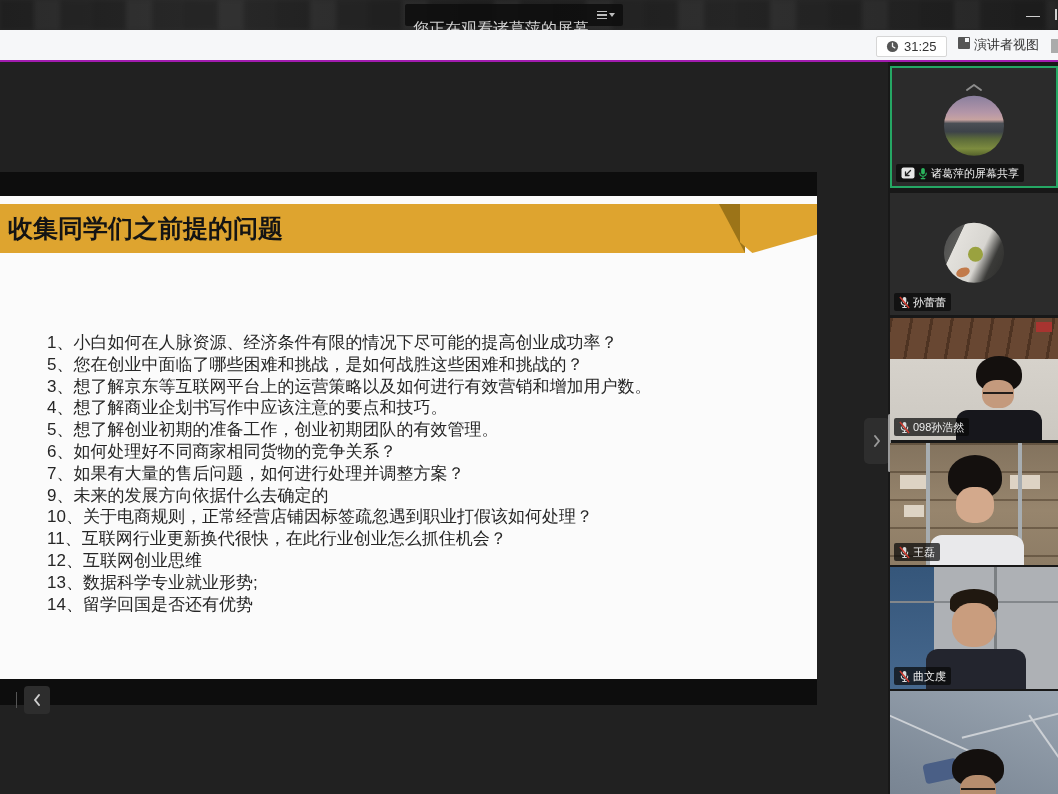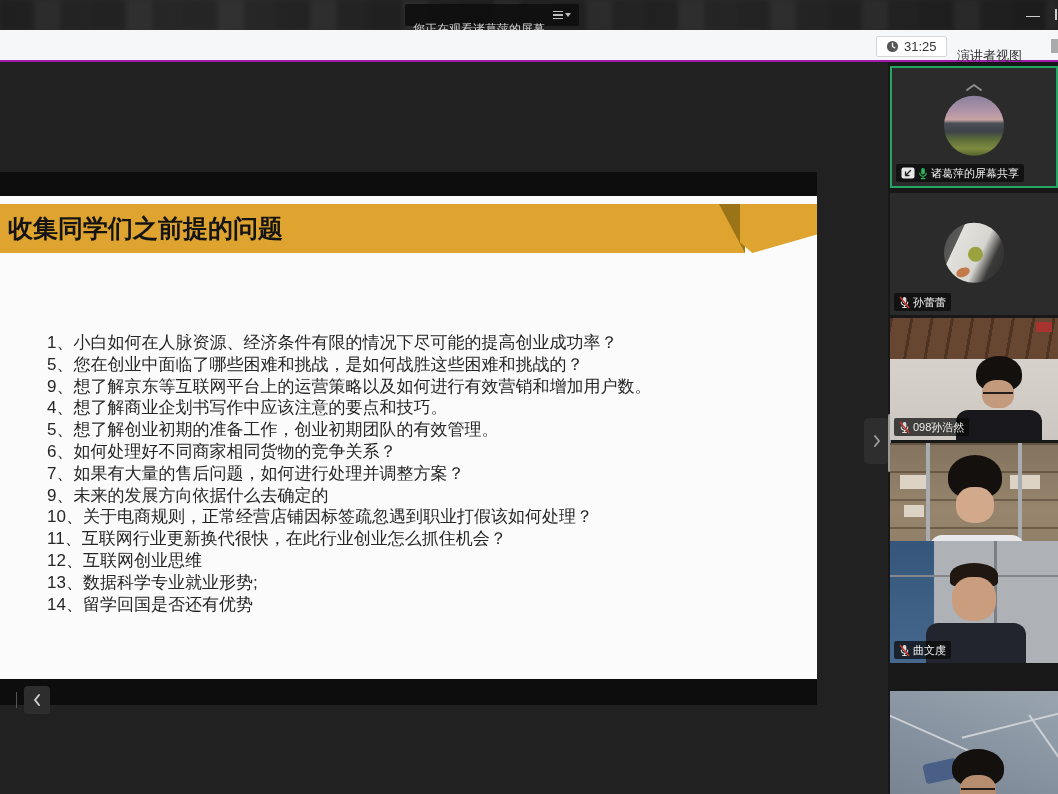--- a/index.html
+++ b/index.html
@@ -8,33 +8,33 @@
   .app { position:relative; width:1058px; height:794px; background:#212121; overflow:hidden; }
 
   
   .top-strip { position:absolute; left:0; top:0; width:1058px; height:30px;
     background:linear-gradient(90deg,#262626 0%,#2e2e2e 20%,#242424 45%,#2b2b2b 70%,#222 100%); }
   .top-strip .backdrop { position:absolute; inset:0;
     background:repeating-linear-gradient(90deg, rgba(0,0,0,.35) 0 34px, rgba(90,90,90,.18) 34px 60px, rgba(0,0,0,.25) 60px 92px);
     filter:blur(2px); opacity:.5; }
   .watch-pill { position:absolute; left:405px; top:4px; height:22px; display:flex; align-items:center;
     background:rgba(14,14,14,.88); border-radius:2px; padding:0 8px; gap:8px; }
-  .watch-pill .txt { color:#d2d2d2; font-size:12px; white-space:nowrap;margin-top:28px; }
+  .watch-pill .txt { color:#d2d2d2; font-size:16px; white-space:nowrap;margin-top:28px; }
   .menu-lines { display:flex; flex-direction:column; gap:2px; }
   .menu-lines i { display:block; width:10px; height:1.5px; background:#bdbdbd; }
   .menu-caret { width:0; height:0; border-left:3px solid transparent; border-right:3px solid transparent; border-top:4px solid #bdbdbd; margin-left:2px; }
   .win-min { position:absolute; left:1022px; top:6px; width:22px; height:18px; display:flex; align-items:center; justify-content:center; color:#cfcfcf; font-size:14px; }
   .win-max-sliver { position:absolute; left:1055px; top:9px; width:2px; height:11px; background:#cfcfcf; }
 
   
   .toolbar { position:absolute; left:0; top:30px; width:1058px; height:32px; background:#f6f7f9; border-bottom:2px solid #a21caf; }
   .timer-pill { position:absolute; left:876px; top:6px; height:21px; background:#fff; border:1px solid #d6d6d6; border-radius:2px;
     display:flex; align-items:center; gap:5px; padding:0 9px; }
   .timer-pill .t { color:#333; font-size:13px; }
-  .view-btn { position:absolute; left:957px; top:6px; height:21px; display:flex; align-items:flex-end; gap:11px;flex-direction:column; }
+  .view-btn { position:absolute; left:957px; top:6px; height:21px; display:flex; align-items:flex-start; gap:3px; }
   .view-btn .t { color:#333; font-size:13px; }
   .toolbar-sliver { position:absolute; left:1051px; top:9px; width:7px; height:14px; background:#8a8a8a; opacity:.7; }
 
   
   .stage { position:absolute; left:0; top:62px; width:888px; height:732px; background:#212121; }
   .slide { position:absolute; left:0; top:110px; width:817px; height:533px; background:#fbfbfb; }
   .slide-band-top { position:absolute; left:0; top:0; width:100%; height:24px; background:#0d0d0d; }
   .slide-band-bottom { position:absolute; left:0; bottom:0; width:100%; height:26px; background:#0d0d0d; }
   .ribbon { position:absolute; left:0; top:32px; width:700px; height:49px; background:#dea42f; }
   .ribbon-fold { position:absolute; left:697px; top:32px; width:48px; height:49px; background:#dea42f; }
@@ -50,21 +50,21 @@
   .prev-btn { position:absolute; left:24px; top:624px; width:26px; height:28px; background:#2d2d2d; border-radius:4px;
     display:flex; align-items:center; justify-content:center; }
   .collapse-handle { position:absolute; left:864px; top:356px; width:26px; height:46px; background:#2e2e2e; border-radius:5px;
     display:flex; align-items:center; justify-content:center; }
 
   
   .sidebar { position:absolute; left:888px; top:62px; width:170px; height:732px; background:#181818; }
   .scroll-thumb { position:absolute; left:0px; top:352px; width:3px; height:58px; background:#9a9a9a; border-radius:2px; }
   .tile { position:absolute; left:2px; width:168px; height:122px; background:#2b2b2b; overflow:hidden; }
   .tile.active { border:2px solid #25a764; }
-  .tile-1 { top:4px; } .tile-2 { top:131px; } .tile-3 { top:256px; } .tile-4 { top:381px; } .tile-5 { top:479px; } .tile-6 { top:629px; height:165px; }
+  .tile-1 { top:4px; } .tile-2 { top:131px; } .tile-3 { top:256px; } .tile-4 { top:381px; } .tile-5 { top:505px; } .tile-6 { top:629px; height:165px; }
   .name-tag { position:absolute; left:4px; bottom:4px; height:18px; background:rgba(8,8,8,.72); border-radius:2px;
     display:flex; align-items:center; gap:3px; padding:0 5px; max-width:158px; }
   .name-tag .nm { color:#efefef; font-size:11px; white-space:nowrap; overflow:hidden; }
   .scroll-up { position:absolute; left:50%; transform:translateX(-50%); top:10px; }
 
   .avatar { position:absolute; left:50%; top:50%; transform:translate(-50%,-52%); width:60px; height:60px; border-radius:50%; overflow:hidden; }
   .avatar.landscape { background:linear-gradient(180deg,#8a7f9e 0%,#b496a8 28%,#c7a3a0 40%,#4a4f55 46%,#3d4349 60%,#5c6b3a 72%,#7d8c3f 88%,#55622c 100%); }
   .avatar.room { background:linear-gradient(115deg,#4a4a4a 0%,#5a5a58 24%,#e3e1dc 25%,#d7d5d0 58%,#3a3a38 76%,#2c2c2a 100%); }
   .avatar.room .ball { position:absolute; left:24px; top:24px; width:15px; height:15px; border-radius:50%; background:#9aa23f; }
   .avatar.room .warm { position:absolute; left:12px; bottom:6px; width:14px; height:9px; background:#c27a4a; border-radius:50%; transform:rotate(-20deg); }
@@ -159,21 +159,21 @@
   <div class="stage">
     <div class="slide">
       <div class="slide-band-top"></div>
       <div class="ribbon"></div>
       <div class="ribbon-fold"></div>
       <div class="ribbon-right"></div>
       <div class="slide-title">收集同学们之前提的问题</div>
       <div class="qlist">
         <div class="q">1、小白如何在人脉资源、经济条件有限的情况下尽可能的提高创业成功率？</div>
         <div class="q">5、您在创业中面临了哪些困难和挑战，是如何战胜这些困难和挑战的？</div>
-        <div class="q">9、想了解京东等互联网平台上的运营策略以及如何进行有效营销和增加用户数。</div>
+        <div class="q">3、想了解京东等互联网平台上的运营策略以及如何进行有效营销和增加用户数。</div>
         <div class="q">4、想了解商业企划书写作中应该注意的要点和技巧。</div>
         <div class="q">5、想了解创业初期的准备工作，创业初期团队的有效管理。</div>
         <div class="q">6、如何处理好不同商家相同货物的竞争关系？</div>
         <div class="q">7、如果有大量的售后问题，如何进行处理并调整方案？</div>
         <div class="q">9、未来的发展方向依据什么去确定的</div>
         <div class="q">10、关于电商规则，正常经营店铺因标签疏忽遇到职业打假该如何处理？</div>
         <div class="q">11、互联网行业更新换代很快，在此行业创业怎么抓住机会？</div>
         <div class="q">12、互联网创业思维</div>
         <div class="q">13、数据科学专业就业形势;</div>
         <div class="q">14、留学回国是否还有优势</div>

